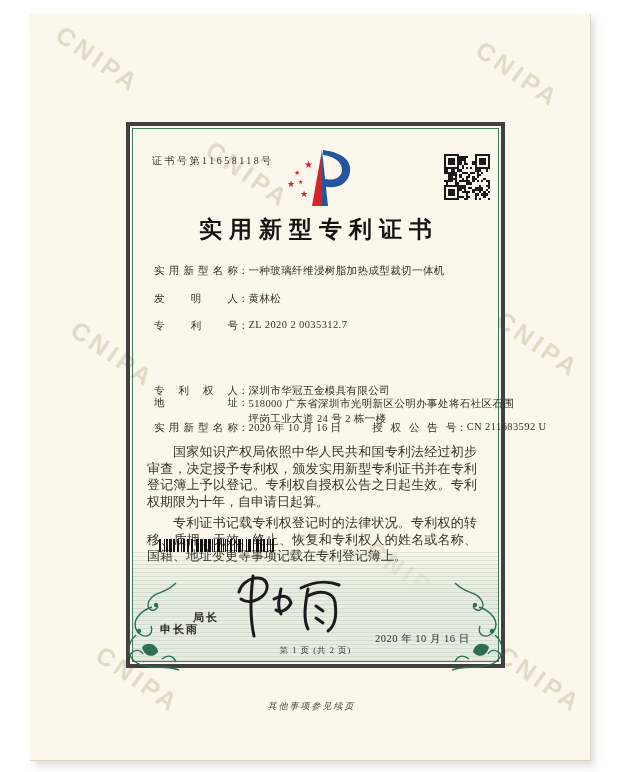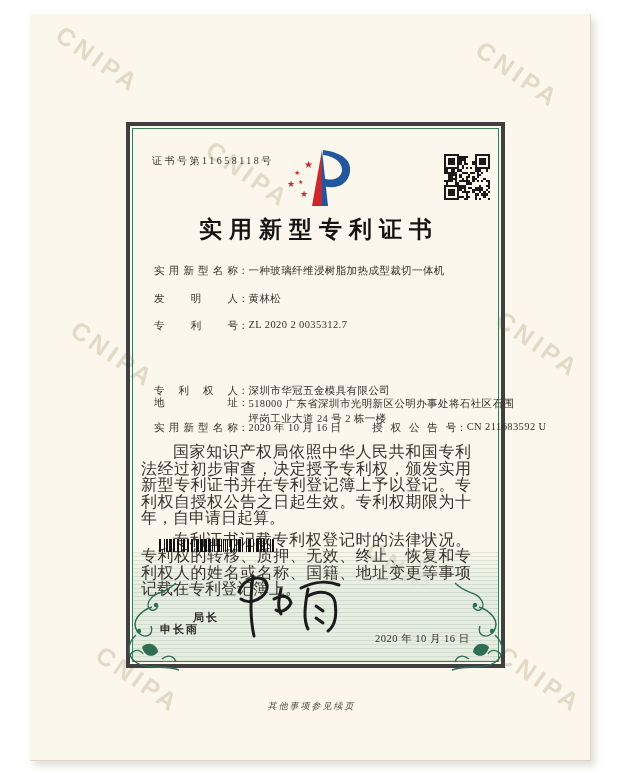--- a/index.html
+++ b/index.html
@@ -49,22 +49,22 @@
   .row{position:absolute;left:24px;font-size:10.5px;white-space:nowrap;}
   .flabel{
     display:inline-block;width:84px;text-align:justify;text-align-last:justify;
     vertical-align:top;
   }
   .colon{display:inline-block;vertical-align:top;}
   .fvalue{display:inline-block;vertical-align:top;letter-spacing:.4px;}
   .fvalue.wrap{white-space:normal;max-width:272px;line-height:15px;}
   .pair{display:inline-block;white-space:nowrap;}
   .paras{
-    position:absolute;left:11px;top:318px;width:330px;
-    font-size:16px;line-height:16.5px;text-align:justify;color:#37332c;
+    position:absolute;left:17px;top:318px;width:330px;
+    font-size:13px;line-height:16.5px;text-align:justify;color:#37332c;
   }
   .paras p{margin:0 0 5px 0;text-indent:2em;}
   .barcode{position:absolute;left:29px;top:413px;width:117px;height:13px;}
   .issuer-title{position:absolute;left:30px;top:484px;font-family:"Liberation Sans","DejaVu Sans",sans-serif;font-size:11px;font-weight:700;color:#2e2c28;letter-spacing:2px;margin-left:33px;}
   .issuer-name{position:absolute;left:30px;top:496px;font-family:"Liberation Sans","DejaVu Sans",sans-serif;font-size:11px;font-weight:600;color:#2e2c28;letter-spacing:2px;}
   .signature{position:absolute;left:95px;top:438px;width:130px;height:85px;}
   .issue-date{position:absolute;left:245px;top:506px;font-size:10.5px;letter-spacing:.5px;color:#2e2b25;}
   .page-info{position:absolute;left:0;top:519px;width:100%;text-align:center;font-size:8.5px;letter-spacing:1px;color:#3c3a33;}
   .ornament{position:absolute;width:58px;height:92px;}
   .ornament.bl{left:-8px;bottom:-7px;}
@@ -155,20 +155,21 @@
       <path d="M56,25 C54,35 52,43 56,50"></path>
       <path d="M49,35 C58,30 64,32 66,39 C62,47 55,49 51,46"></path>
       <path d="M76,24 C90,17 104,17 114,21"></path>
       <path d="M83,25 C80,41 78,55 83,65"></path>
       <path d="M83,32 C95,25 108,28 110,38 C112,52 110,62 103,67"></path>
       <path d="M91,42 l7,5"></path>
       <path d="M91,54 l7,5"></path>
     </svg>
 
     <div class="issue-date">2020 年 10 月 16 日</div>
+    <div class="page-info">第 1 页 (共 2 页)</div>
 
     <svg class="ornament bl" viewBox="0 0 58 92" fill="none" stroke="#2f6e52" stroke-width="1.4">
       <path d="M54,4 C42,16 32,12 27,22 C23,31 33,35 36,27"></path>
       <path d="M30,28 C18,32 9,42 15,52 C21,61 33,57 29,47"></path>
       <path d="M14,56 C5,64 4,77 15,84 C27,91 44,86 57,91"></path>
       <path d="M20,68 C26,62 35,65 36,73 C30,80 22,77 20,68" fill="#2f6e52" stroke="none"></path>
       <circle cx="34" cy="26" r="2.2" fill="#2f6e52" stroke="none"></circle>
       <circle cx="17" cy="52" r="2.2" fill="#2f6e52" stroke="none"></circle>
       <path d="M8,76 C12,70 18,70 21,75"></path>
       <path d="M40,80 C46,75 52,77 54,83"></path>

